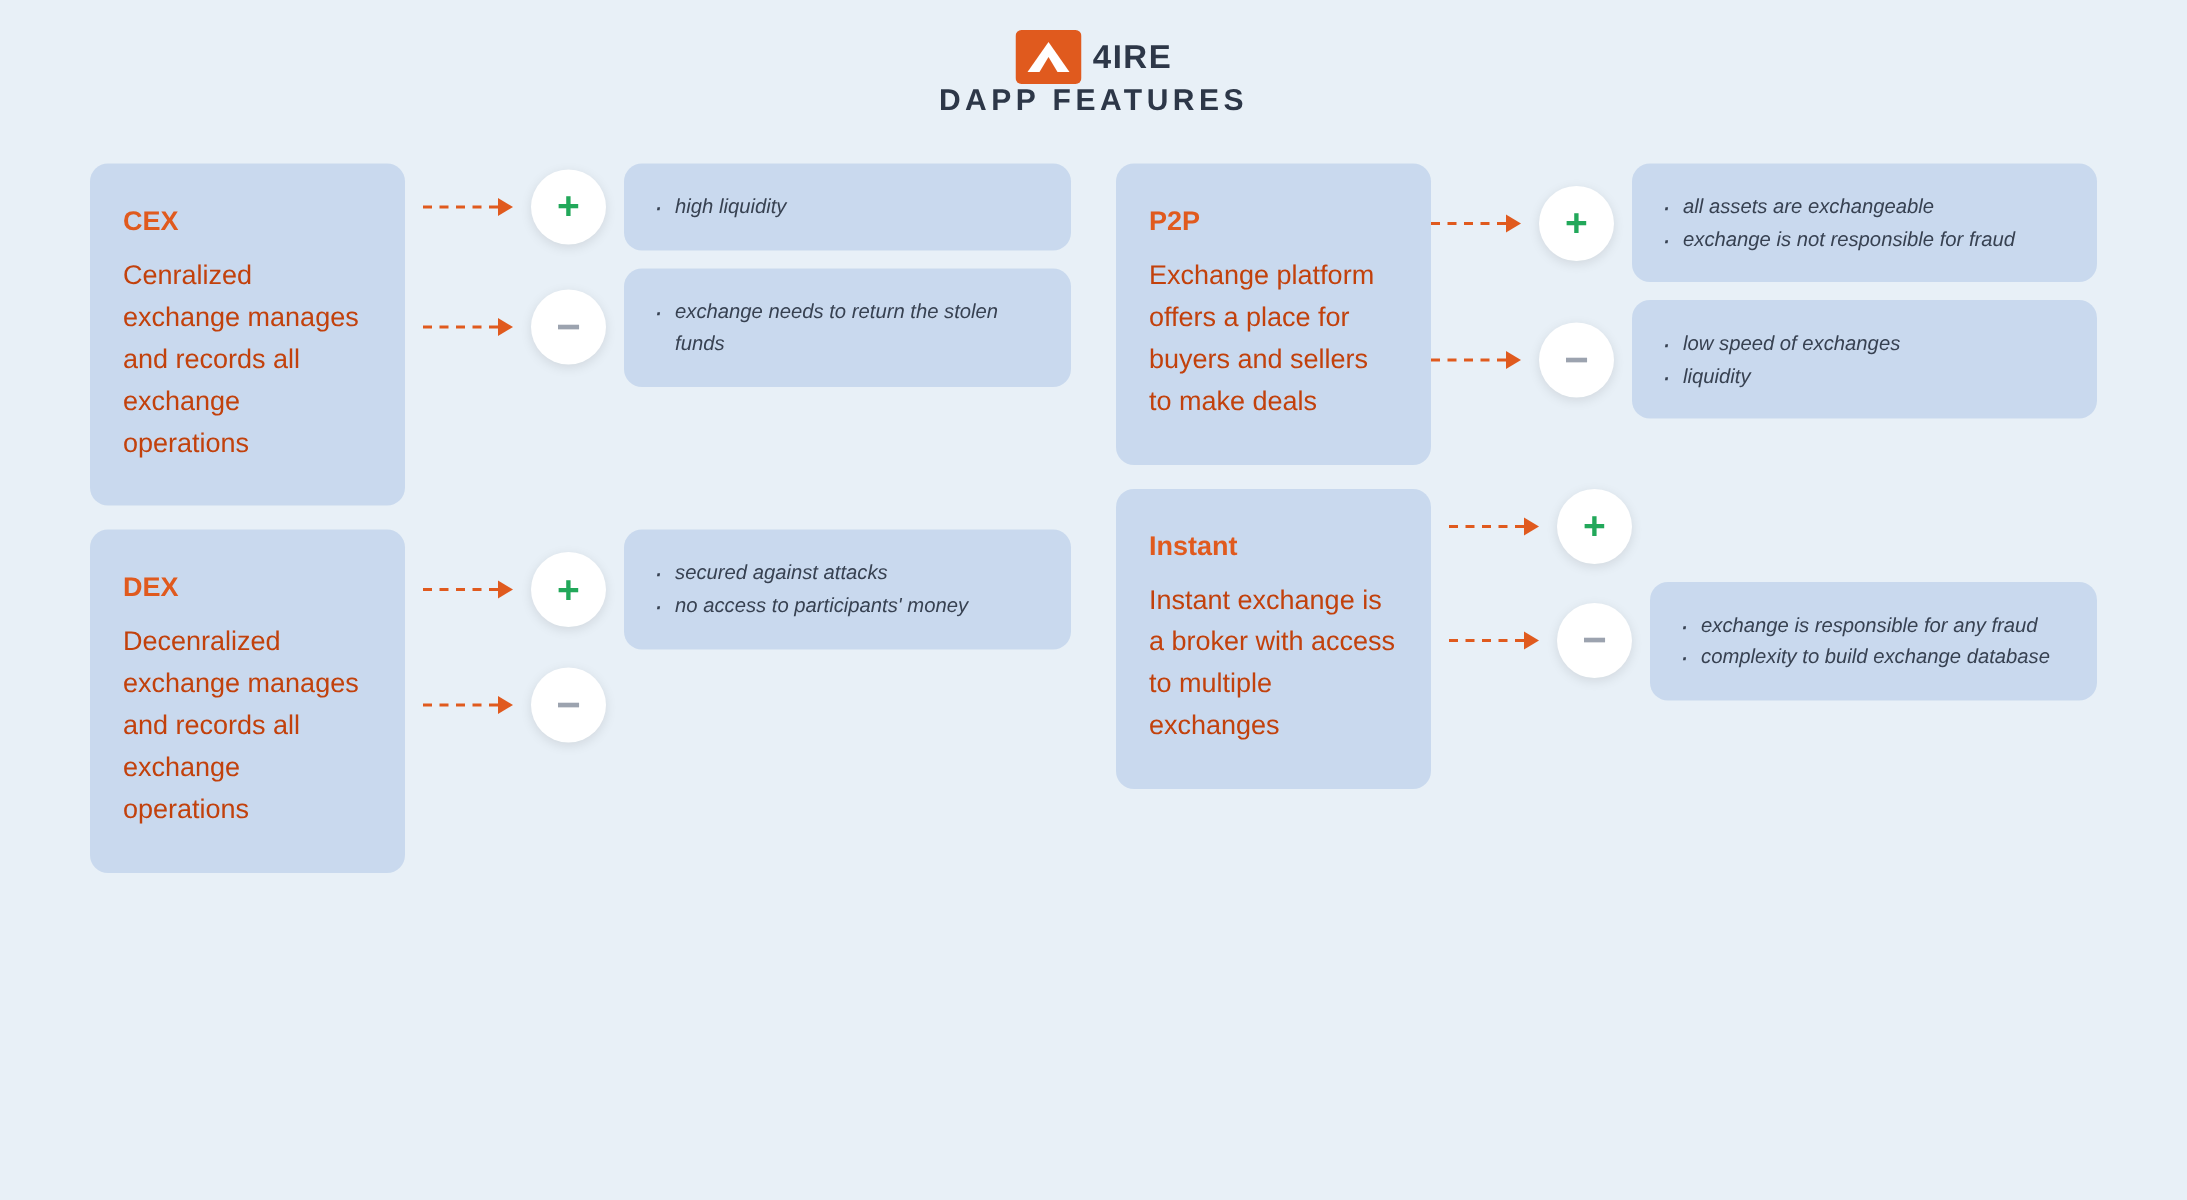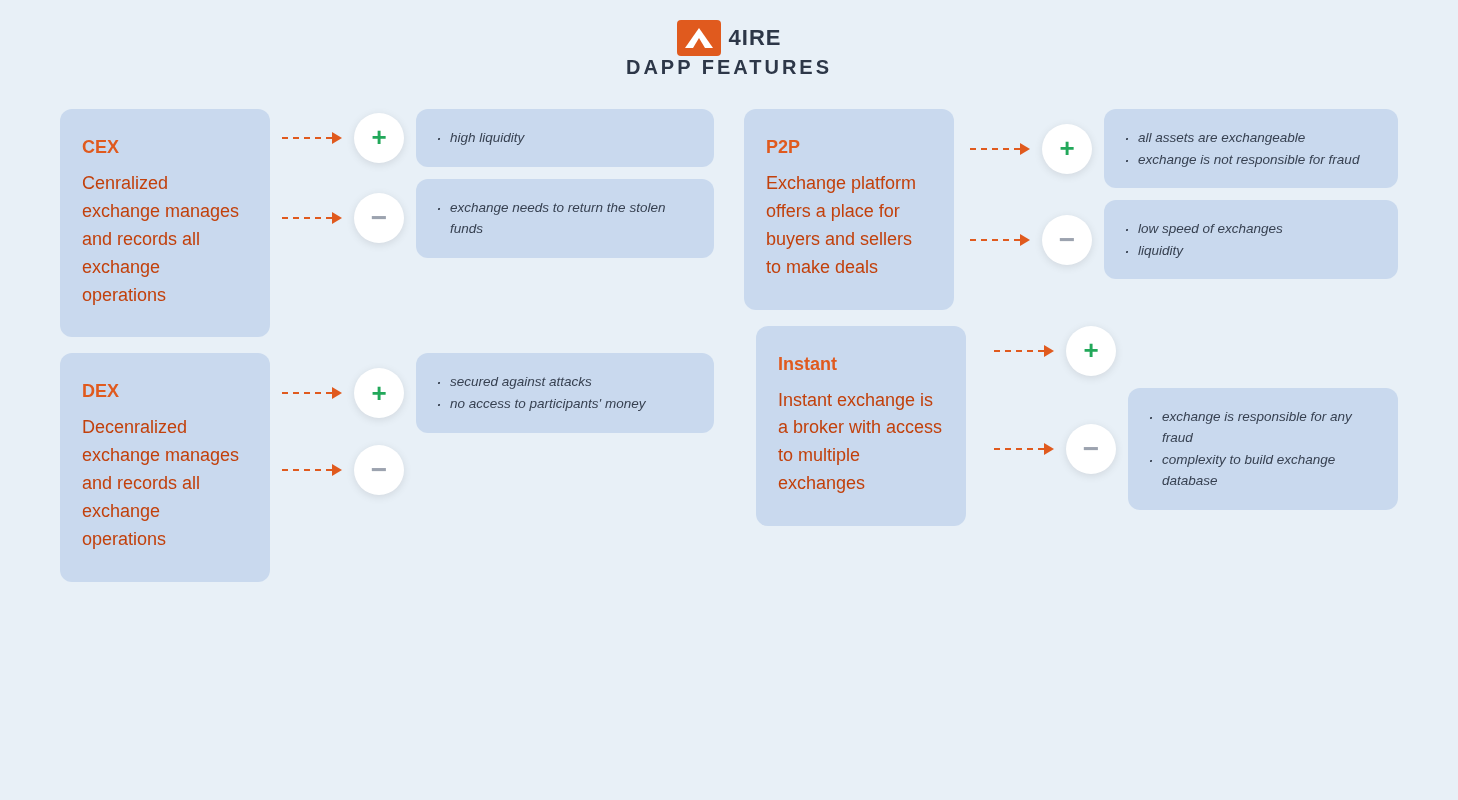--- a/index.html
+++ b/index.html
@@ -246,21 +246,21 @@
             <span class="badge-minus" style="font-size:28px;font-weight:700;color:#9ca3af;">−</span>
           </div>
         </div>
       </div>
     </div>
 
   </div>
 
   <div>
 
-    <div style="display:flex; gap:16px; margin-bottom:16px;">
+    <div style="display:flex; gap:0; margin-bottom:16px;">
       <div class="info-card">
         <div class="card-title">P2P</div>
         <div class="card-desc">Exchange platform offers a place for buyers and sellers to make deals</div>
       </div>
       <div class="features-pair">
 
         <div class="feature-row">
           <div class="dashed-arrow">
             <div class="dashed-line"></div>
             <div class="arrow-head"></div>
@@ -287,21 +287,21 @@
           <div class="feature-card">
             <ul class="feature-list">
               <li>low speed of exchanges</li>
               <li>liquidity</li>
             </ul>
           </div>
         </div>
       </div>
     </div>
 
-    <div style="display:flex; gap:28px;margin-left:12px;">
+    <div style="display:flex; gap:12px;">
       <div class="info-card">
         <div class="card-title">Instant</div>
         <div class="card-desc">Instant exchange is a broker with access to multiple exchanges</div>
       </div>
       <div class="features-pair">
 
         <div class="feature-row">
           <div class="dashed-arrow">
             <div class="dashed-line"></div>
             <div class="arrow-head"></div>

